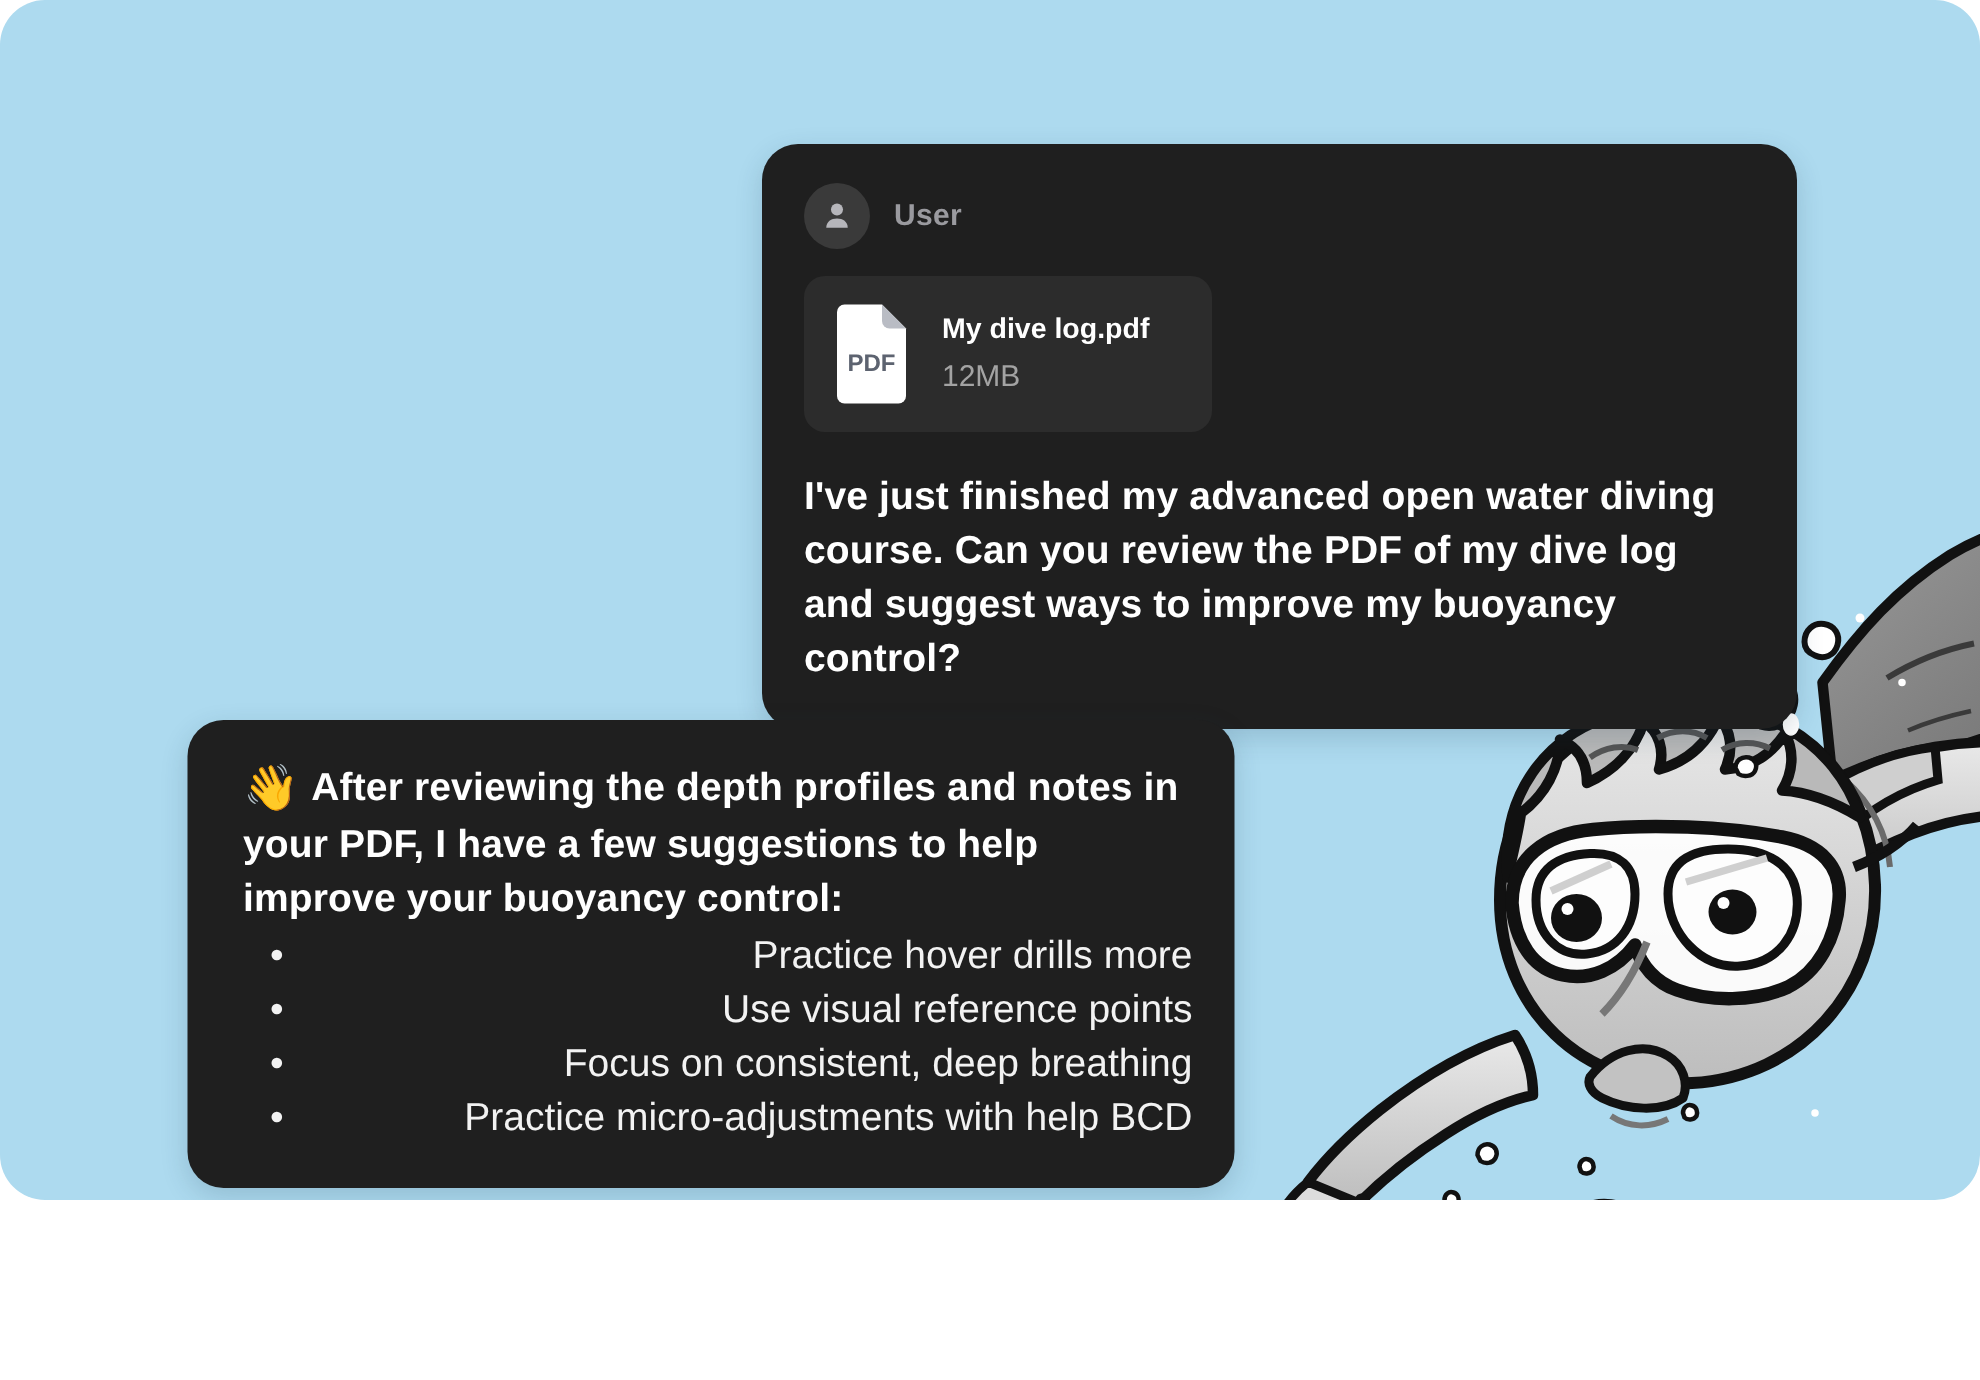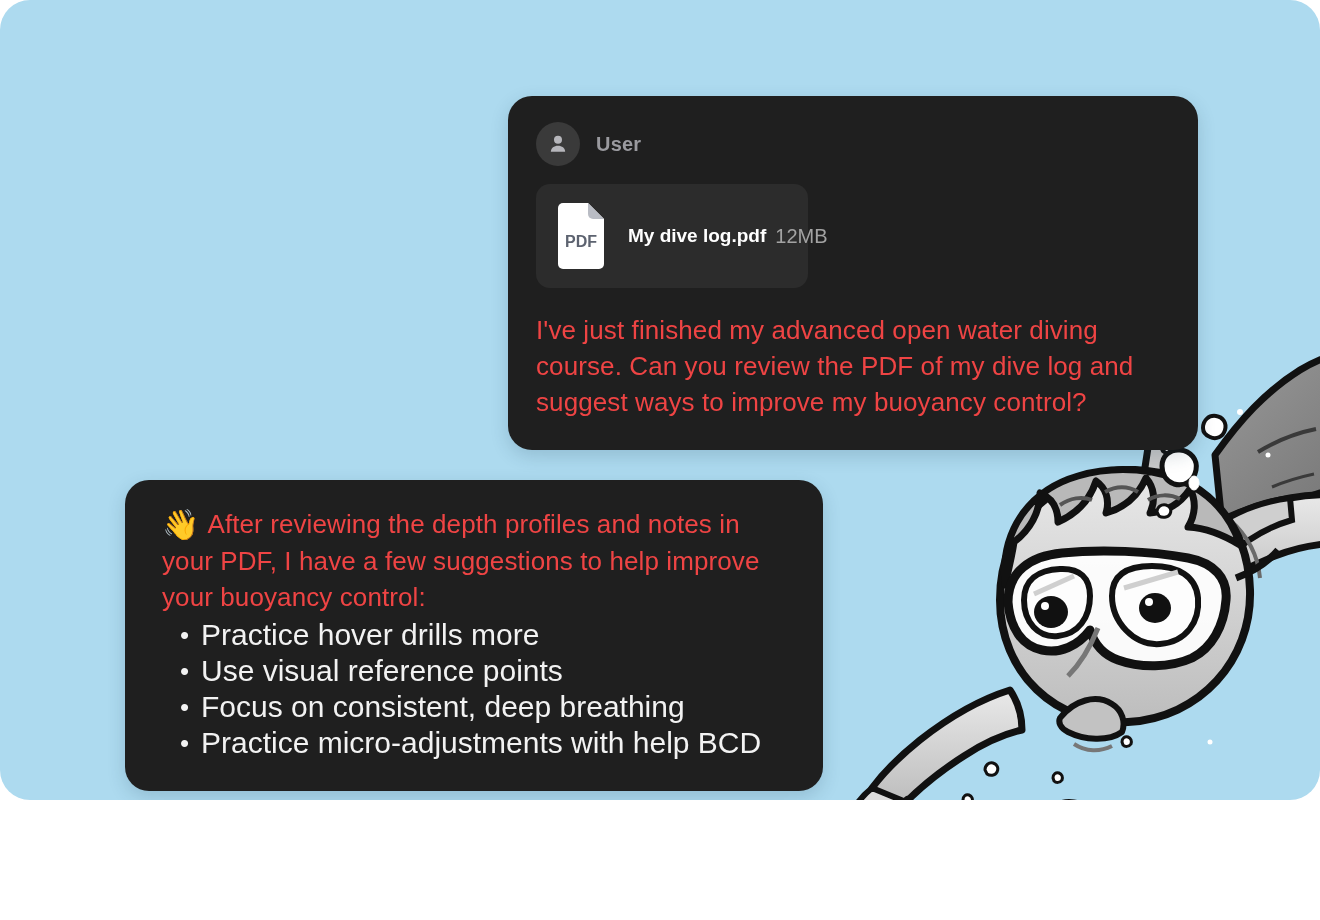--- a/index.html
+++ b/index.html
@@ -76,56 +76,58 @@
     width:272px;
     margin-bottom:24px;
   }
   .file-icon {
     position:relative;
     width:54px; height:68px;
     flex:0 0 auto;
     text-align:center;
   }
   .file-icon svg { display:block; }
-  .file-meta { display:flex; flex-direction:row; gap:9px; min-width:0; }
+  .file-meta { display:flex; flex-direction:column; gap:9px; min-width:0; }
   .file-name {
     font-size:19px;
     font-weight:bold;
     color:#ffffff;
     white-space:nowrap;
   }
   .file-size {
     font-size:20px;
     color:#a3a3a3;
   }
 
   
   .msg-text {
     font-size:26px;
     line-height:36px;
-    color:#ef4444;
+    color:#ffffff;
     letter-spacing:0.1px;
+    font-weight:bold;
   }
   .intro-line { display:block; }
   .wave {
     font-size:30px;
     line-height:36px;
     margin-right:8px;
     vertical-align:-2px;
   }
   .suggestion-list {
     list-style:none;
     margin-top:2px;
   }
   .suggestion-list li {
     position:relative;
     padding-left:39px;
-    font-size:30px;
+    font-size:26px;
     line-height:36px;
     color:#f2f2f2;
+    text-align:right;
   }
   .suggestion-list li::before {
     content:"\2022";
     position:absolute;
     left:18px;
     top:0;
     font-size:26px;
     line-height:36px;
     color:#f2f2f2;
   }

